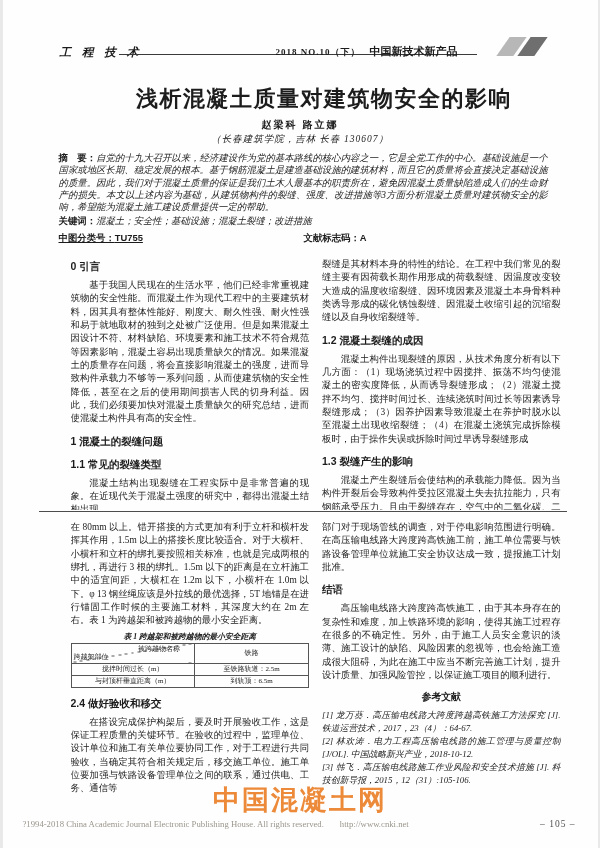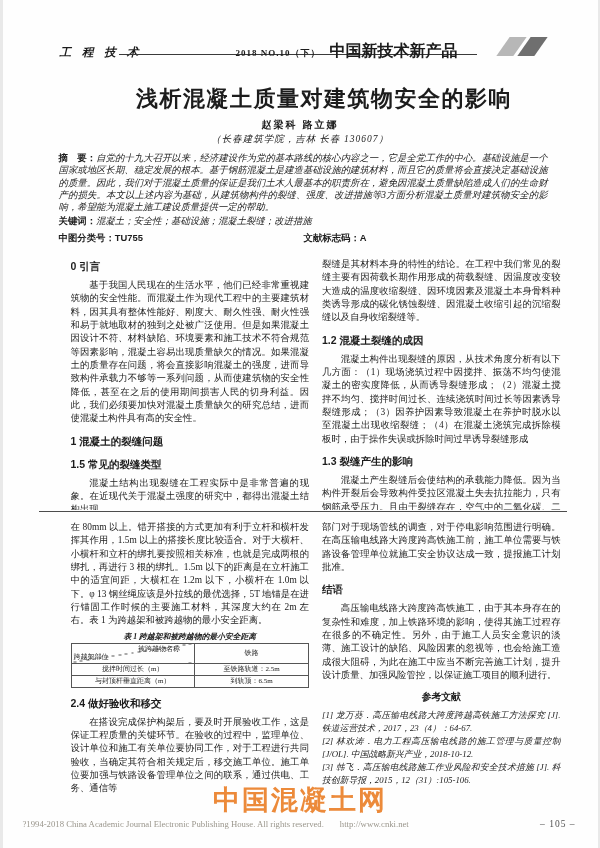--- a/index.html
+++ b/index.html
@@ -7,39 +7,39 @@
     position:relative;width:595px;height:848px;margin:0 auto;
     background:#fefefe;color:#1c1c1c;overflow:hidden;
     font-family:"Liberation Serif","DejaVu Serif",serif;
   }
   
   .hdr-section{position:absolute;left:57px;top:45px;font-size:11.5px;font-weight:bold;
     font-style:italic;letter-spacing:4px;}
   .hdr-line{position:absolute;left:116px;top:54px;width:358px;border-top:1.2px solid #3a3a3a;}
   .hdr-right{position:absolute;right:140px;top:41px;white-space:nowrap;text-align:right;}
   .hdr-issue{font-size:9px;font-weight:bold;letter-spacing:1px;margin-right:9px;}
-  .hdr-journal{font-size:16px;font-weight:bold;font-family:"Liberation Sans",sans-serif;}
+  .hdr-journal{font-size:11px;font-weight:bold;font-family:"Liberation Sans",sans-serif;}
   .logo{position:absolute;right:47px;top:37px;width:58px;height:19px;}
   .logo .bar{display:inline-block;width:17px;height:19px;transform:skewX(-35deg);}
   .logo .b1{background:#b7b7b7;margin-left:10px;}
   .logo .b2{background:#6f6f6f;margin-left:4px;}
   
   .title{position:absolute;top:84px;left:0;width:100%;margin:0;text-align:center;
     font-size:22px;font-weight:bold;letter-spacing:1.5px;padding-left:24px;}
   .authors{position:absolute;top:118px;left:0;width:100%;text-align:center;
     font-size:10px;font-weight:bold;font-family:"Liberation Sans",sans-serif;letter-spacing:2px;}
   .affil{position:absolute;top:133px;left:0;width:100%;text-align:center;
     font-size:9.5px;font-style:italic;letter-spacing:1px;}
   
   .meta{position:absolute;top:152px;left:56px;width:489px;}
   .meta p{margin:0;font-size:9.4px;line-height:12.3px;text-align:justify;}
   .lbl{font-family:"Liberation Sans",sans-serif;font-weight:bold;font-style:normal;}
   .kai{font-style:italic;}
   .kwline{margin-top:2px !important;}
-  .clcline{margin-top:4px !important;position:relative;height:13px;}
+  .clcline{margin-top:4px !important;position:relative;height:13px;text-decoration:underline;}
   .doccode{position:absolute;left:245px;top:0;}
   
   .cols{position:absolute;left:68px;width:490px;display:flex;gap:13px;overflow:hidden;}
   .top-cols{top:258px;height:252px;}
   .bottom-cols{top:521px;height:290px;}
   .col{width:238.5px;flex:0 0 238.5px;overflow:hidden;}
   .col p{margin:0;font-size:9.4px;line-height:13.35px;text-align:justify;}
   .col p.ind{text-indent:2em;}
   .sec{margin:9px 0 5px;font-size:10.5px;font-weight:bold;
     font-family:"Liberation Sans",sans-serif;}
@@ -91,21 +91,21 @@
       <span><span class="lbl">中图分类号：</span><span class="lbl">TU755</span></span>
       <span class="doccode"><span class="lbl">文献标志码：</span><span class="lbl">A</span></span>
     </p>
   </div>
 
   <div class="cols top-cols">
     <div class="col">
       <h4 class="sec first">0 引言</h4>
       <p class="ind">基于我国人民现在的生活水平，他们已经非常重视建筑物的安全性能。而混凝土作为现代工程中的主要建筑材料，因其具有整体性能好、刚度大、耐久性强、耐火性强和易于就地取材的独到之处被广泛使用。但是如果混凝土因设计不符、材料缺陷、环境要素和施工技术不符合规范等因素影响，混凝土容易出现质量缺欠的情况。如果混凝土的质量存在问题，将会直接影响混凝土的强度，进而导致构件承载力不够等一系列问题，从而使建筑物的安全性降低，甚至在之后的使用期间损害人民的切身利益。因此，我们必须要加快对混凝土质量缺欠的研究总结，进而使混凝土构件具有高的安全性。</p>
       <h4 class="sec">1 混凝土的裂缝问题</h4>
-      <h4 class="sec">1.5 常见的裂缝类型</h4>
+      <h4 class="sec">1.1 常见的裂缝类型</h4>
       <p class="ind">混凝土结构出现裂缝在工程实际中是非常普遍的现象。在近现代关于混凝土强度的研究中，都得出混凝土结构出现</p>
     </div>
     <div class="col">
       <p>裂缝是其材料本身的特性的结论。在工程中我们常见的裂缝主要有因荷载长期作用形成的荷载裂缝、因温度改变较大造成的温度收缩裂缝、因环境因素及混凝土本身骨料种类诱导形成的碳化锈蚀裂缝、因混凝土收缩引起的沉缩裂缝以及自身收缩裂缝等。</p>
       <h4 class="sec">1.2 混凝土裂缝的成因</h4>
       <p class="ind">混凝土构件出现裂缝的原因，从技术角度分析有以下几方面：（1）现场浇筑过程中因搅拌、振荡不均匀使混凝土的密实度降低，从而诱导裂缝形成；（2）混凝土搅拌不均匀、搅拌时间过长、连续浇筑时间过长等因素诱导裂缝形成；（3）因养护因素导致混凝土在养护时脱水以至混凝土出现收缩裂缝；（4）在混凝土浇筑完成拆除模板时，由于操作失误或拆除时间过早诱导裂缝形成</p>
       <h4 class="sec">1.3 裂缝产生的影响</h4>
       <p class="ind">混凝土产生裂缝后会使结构的承载能力降低。因为当构件开裂后会导致构件受拉区混凝土失去抗拉能力，只有钢筋承受压力。且由于裂缝存在，空气中的二氧化碳、二氧化硫</p>
     </div>
   </div>

